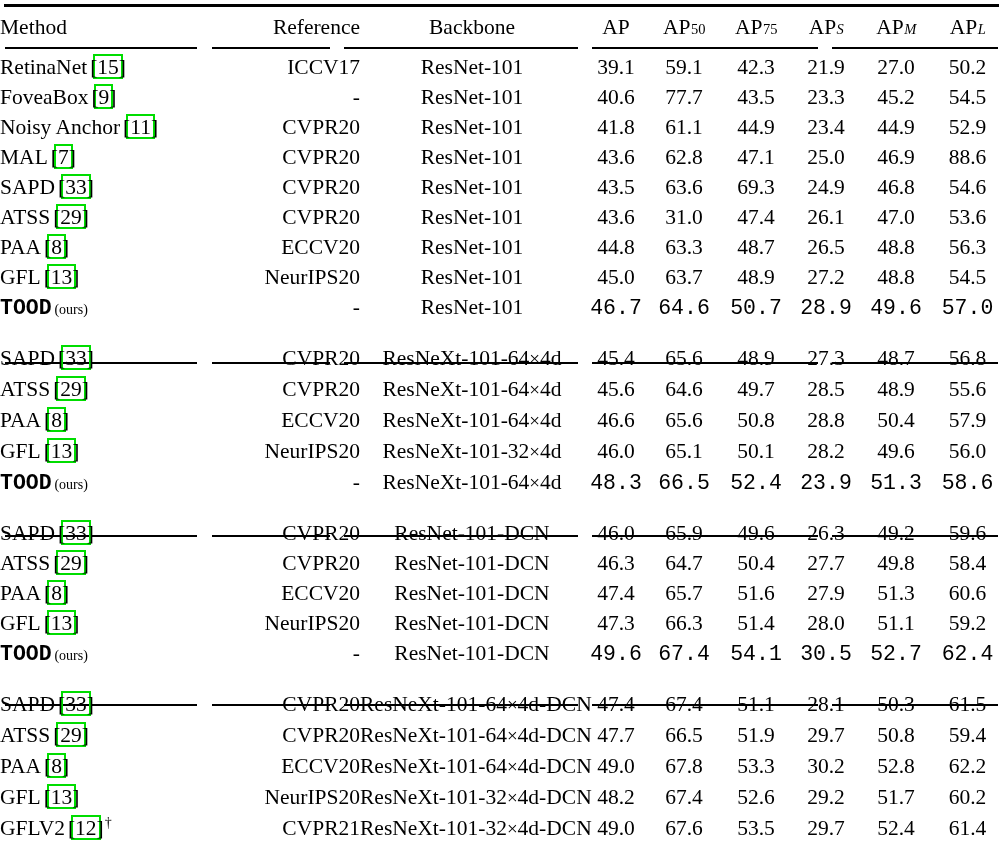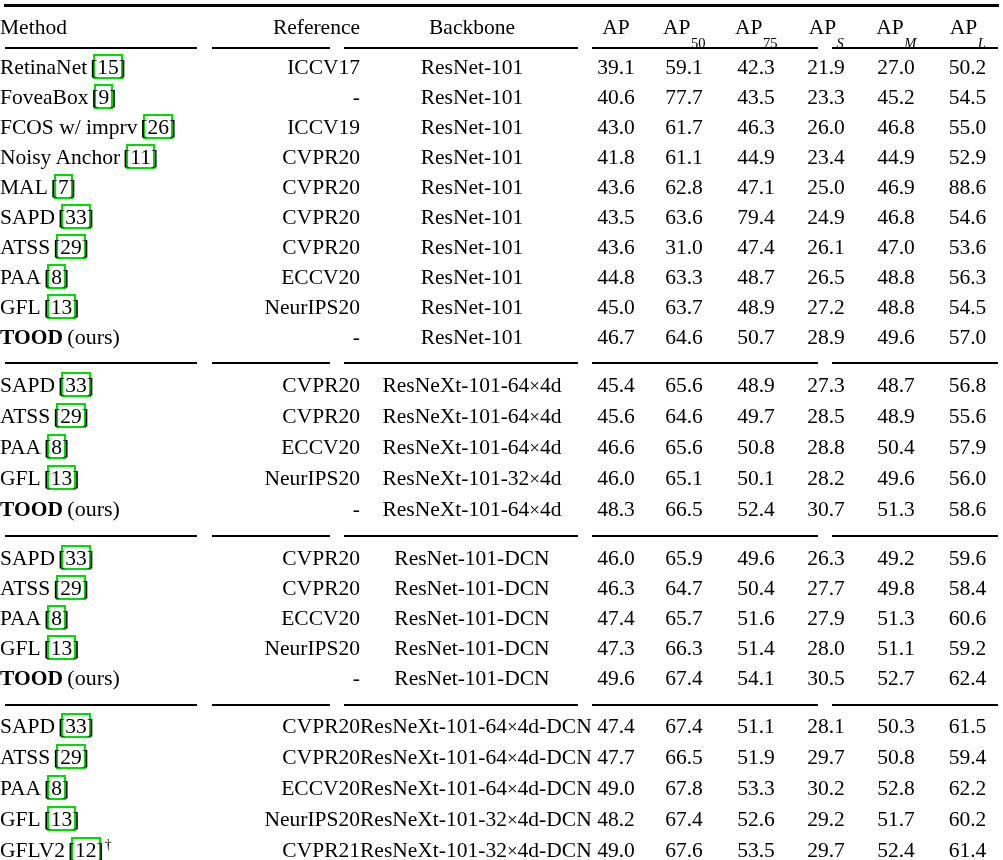--- a/index.html
+++ b/index.html
@@ -83,22 +83,22 @@
   th.h-num      { text-align: center; }
 
   td.m  { text-align: left; padding-left: 18px; }
   td.r  { text-align: right; }
   td.b  { text-align: center; }
   td.n  { text-align: center; }
 
   tr.spacer-top td    { height: 8px;  line-height: 8px; font-size: 0; }
   tr.spacer-bottom td { height: 10px; line-height: 10px; font-size: 0; }
 
-  .bold { font-weight: bold; }
-  .ours { font-weight: normal; font-size: 22px; }
+  .bold { font-weight: bold; font-family: Liberation Mono, monospace; }
+  .ours { font-weight: normal; font-size: 14px; }
 
   
   .cite {
     display: inline-block;
     position: relative;
     margin-left: 3px;
   }
   .cite > .bk {
     position: relative;
     z-index: 2;
@@ -116,21 +116,21 @@
   .dag {
     font-size: 14px;
     vertical-align: super;
     line-height: 0;
     margin-left: 1px;
   }
   sub.sb {
     font-size: 14.5px;
     vertical-align: baseline;
     position: relative;
-    top: 14px;
+    top: 0;
     left: 0.5px;
   }
   sub.sb.it { font-style: italic; }
   .times { font-size: 19px; }
 </style>
 </head>
 <body>
 
 <div id="table-root">
 
@@ -211,31 +211,20 @@
           <td class="r">-</td>
           <td class="b">ResNet-101</td>
           <td class="n">40.6</td>
           <td class="n">77.7</td>
           <td class="n">43.5</td>
           <td class="n">23.3</td>
           <td class="n">45.2</td>
           <td class="n">54.5</td>
         </tr>
         <tr>
-          <td class="m"><span>FCOS w/ imprv</span><span class="cite"><span class="hl"></span><span class="bk">[26]</span></span></td>
-          <td class="r">ICCV19</td>
-          <td class="b">ResNet-101</td>
-          <td class="n">43.0</td>
-          <td class="n">61.7</td>
-          <td class="n">46.3</td>
-          <td class="n">26.0</td>
-          <td class="n">46.8</td>
-          <td class="n">55.0</td>
-        </tr>
-        <tr>
           <td class="m"><span>Noisy Anchor</span><span class="cite"><span class="hl"></span><span class="bk">[11]</span></span></td>
           <td class="r">CVPR20</td>
           <td class="b">ResNet-101</td>
           <td class="n">41.8</td>
           <td class="n">61.1</td>
           <td class="n">44.9</td>
           <td class="n">23.4</td>
           <td class="n">44.9</td>
           <td class="n">52.9</td>
         </tr>
@@ -249,21 +238,21 @@
           <td class="n">25.0</td>
           <td class="n">46.9</td>
           <td class="n">88.6</td>
         </tr>
         <tr>
           <td class="m"><span>SAPD</span><span class="cite"><span class="hl"></span><span class="bk">[33]</span></span></td>
           <td class="r">CVPR20</td>
           <td class="b">ResNet-101</td>
           <td class="n">43.5</td>
           <td class="n">63.6</td>
-          <td class="n">79.4</td>
+          <td class="n">69.3</td>
           <td class="n">24.9</td>
           <td class="n">46.8</td>
           <td class="n">54.6</td>
         </tr>
         <tr>
           <td class="m"><span>ATSS</span><span class="cite"><span class="hl"></span><span class="bk">[29]</span></span></td>
           <td class="r">CVPR20</td>
           <td class="b">ResNet-101</td>
           <td class="n">43.6</td>
           <td class="n">31.0</td>
@@ -355,21 +344,21 @@
           <td class="n">49.6</td>
           <td class="n">56.0</td>
         </tr>
         <tr>
           <td class="m"><span class="bold">TOOD</span><span class="ours"> (ours)</span></td>
           <td class="r">-</td>
           <td class="b">ResNeXt-101-64<span class="times">×</span>4d</td>
           <td class="n bold">48.3</td>
           <td class="n bold">66.5</td>
           <td class="n bold">52.4</td>
-          <td class="n bold">30.7</td>
+          <td class="n bold">23.9</td>
           <td class="n bold">51.3</td>
           <td class="n bold">58.6</td>
         </tr>
         <tr class="spacer-bottom">
           <td colspan="9"></td>
         </tr>
         <tr class="spacer-top">
           <td colspan="9"></td>
         </tr>
         <tr>

